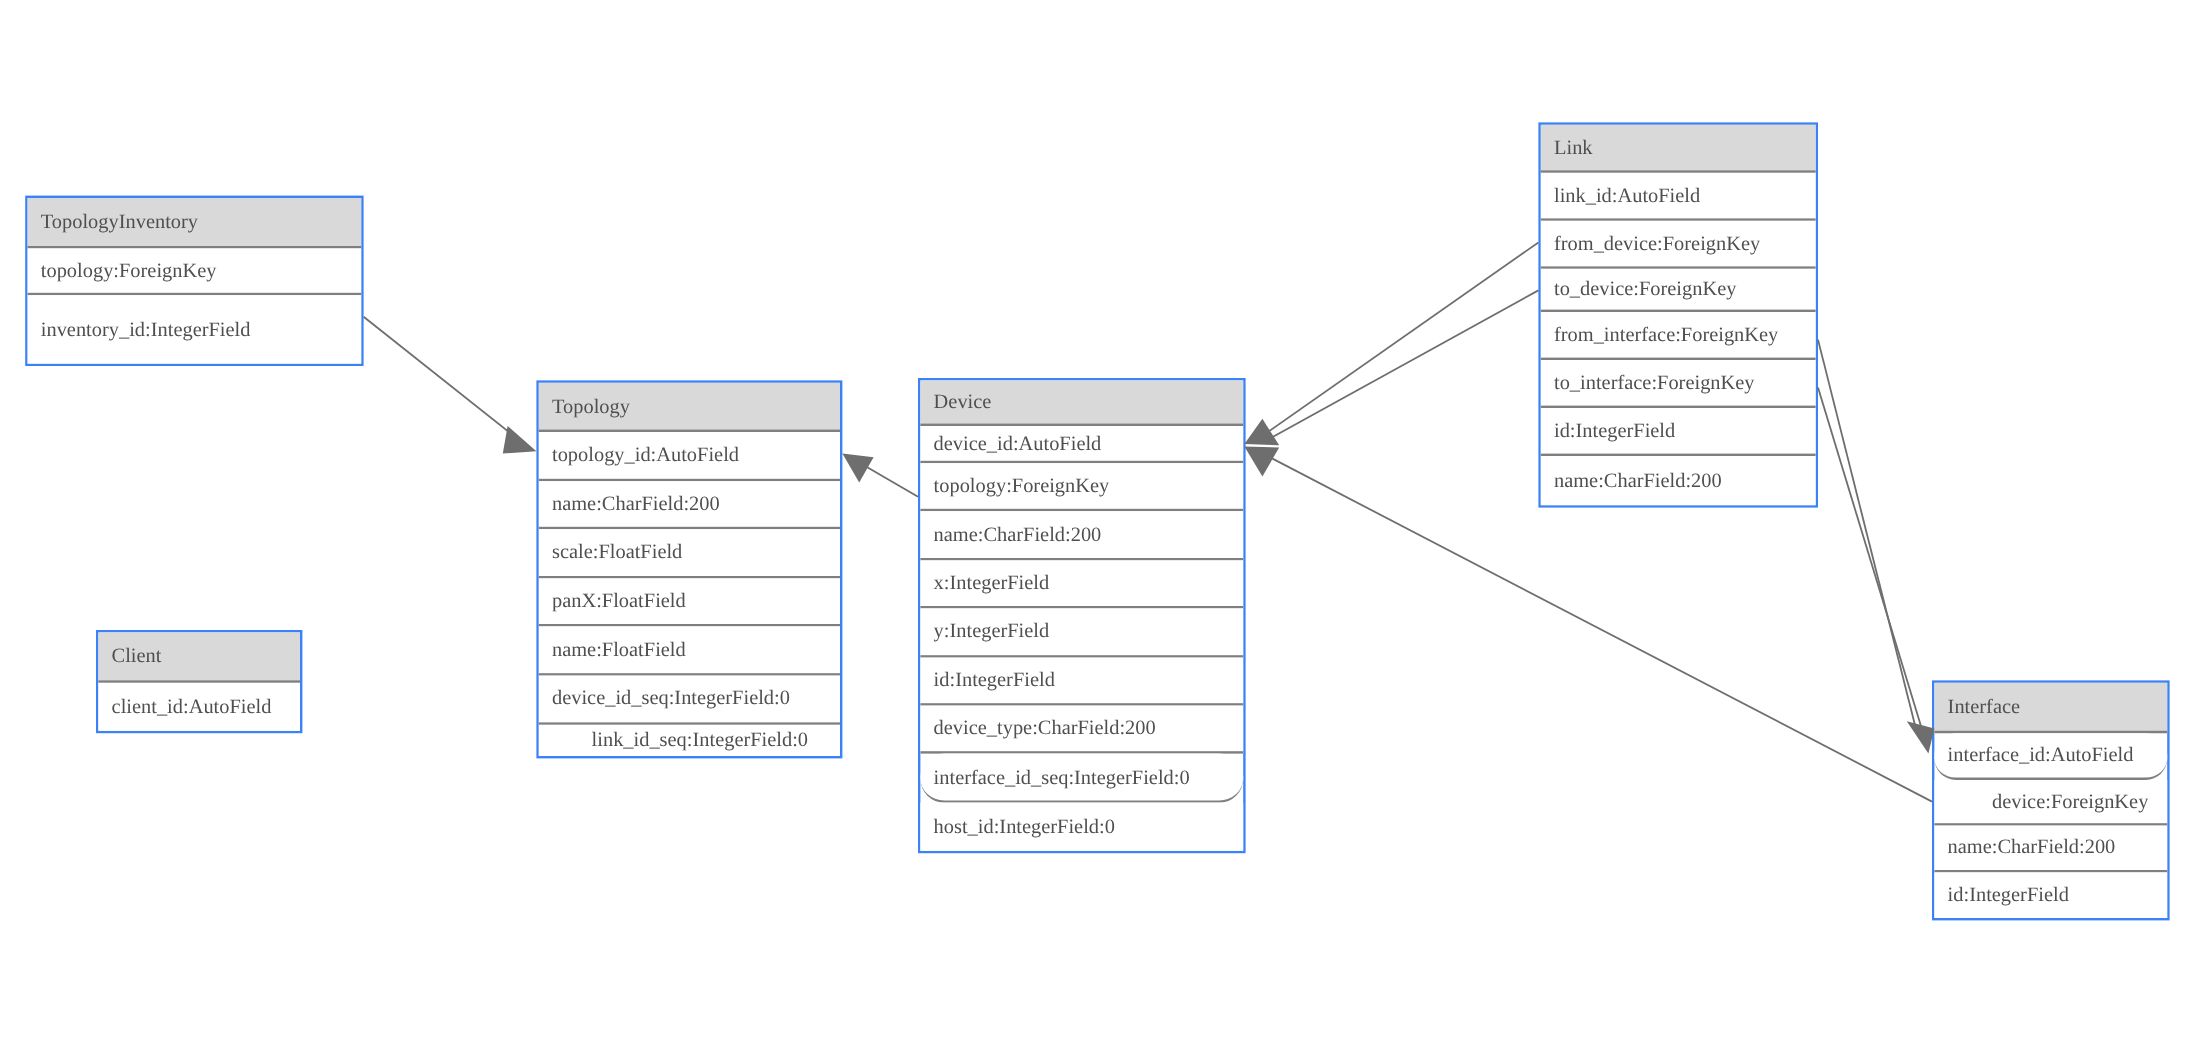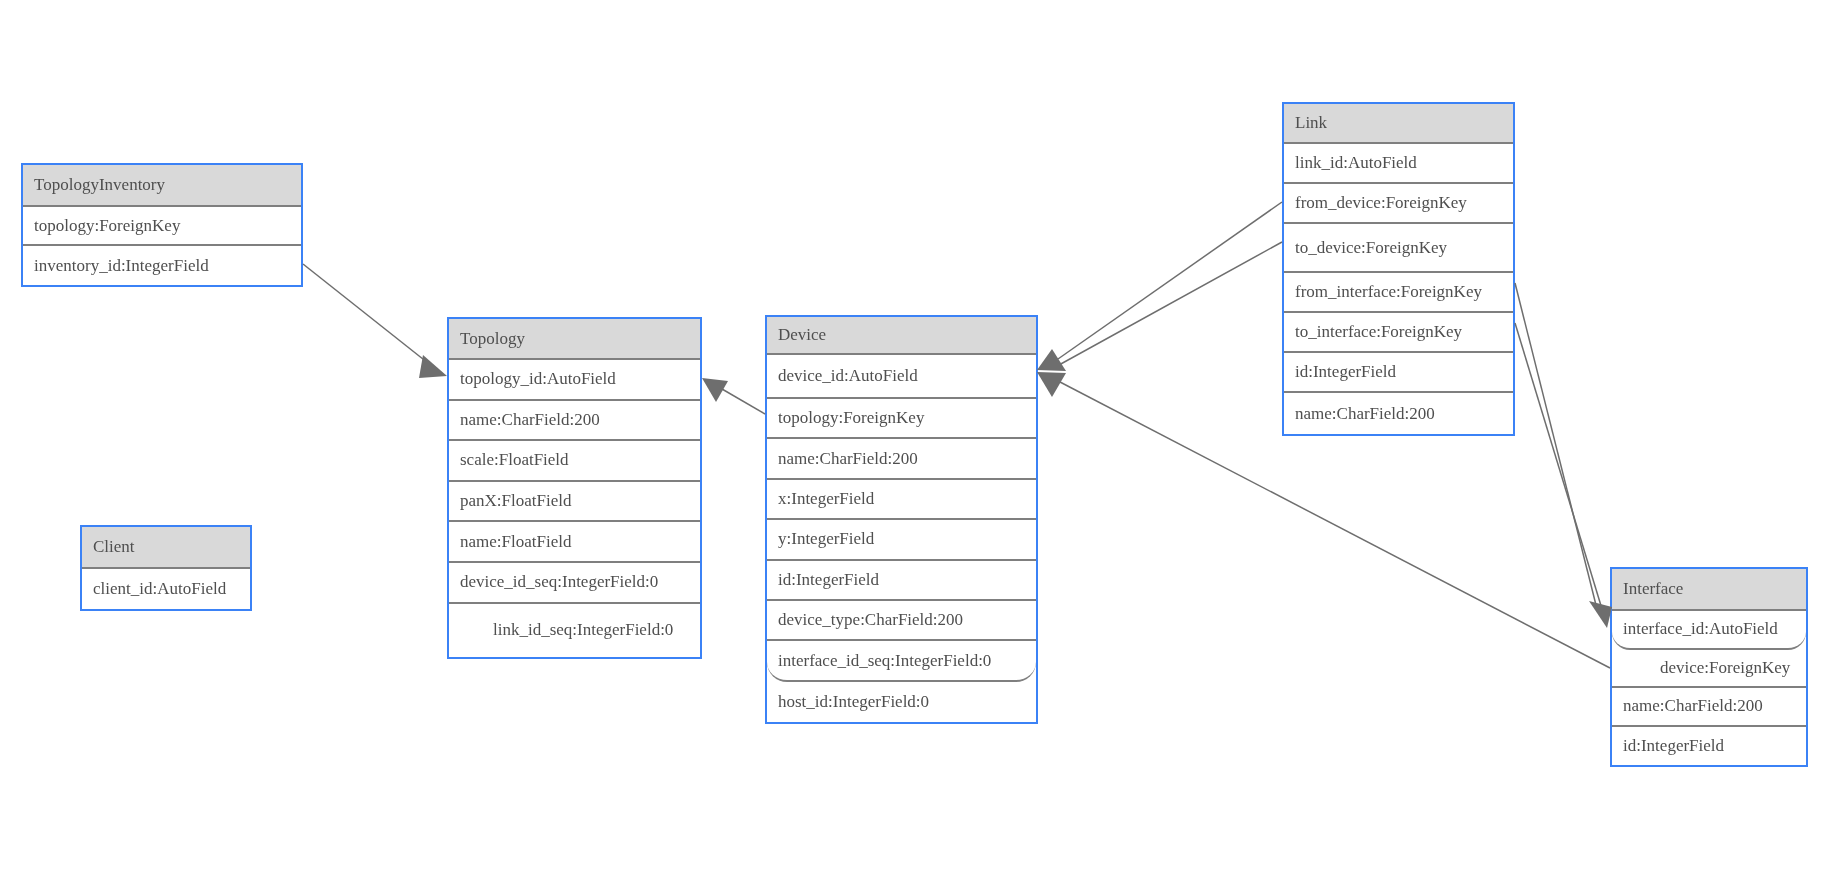--- a/index.html
+++ b/index.html
@@ -57,65 +57,65 @@
 </style>
 </head>
 <body>
 
 <div id="canvas">
 
   <div class="etable" id="tbl-topology_inventory" style="left: 21px; top: 163px; width: 282px;">
     <div class="etable-header" style="height: 42px;">TopologyInventory</div>
     <div class="etable-rows">
         <div class="erow" style="height: 39px;">topology:ForeignKey</div>
-        <div class="erow" style="height: 39px; text-align: right;">inventory_id:IntegerField</div>
+        <div class="erow" style="height: 57px; text-align: right;">inventory_id:IntegerField</div>
       </div>
   </div>
 
   <div class="etable" id="tbl-topology" style="left: 447px; top: 317px; width: 255px;">
     <div class="etable-header" style="height: 41px;">Topology</div>
     <div class="etable-rows">
         <div class="erow" style="height: 40.6px;">topology_id:AutoField</div>
         <div class="erow" style="height: 40.6px;">name:CharField:200</div>
         <div class="erow" style="height: 40.6px;">scale:FloatField</div>
         <div class="erow" style="height: 40.6px;">panX:FloatField</div>
         <div class="erow" style="height: 40.6px;">name:FloatField</div>
         <div class="erow" style="height: 40.6px;">device_id_seq:IntegerField:0</div>
-        <div class="erow" style="height: 53px; padding-left: 44px;">link_id_seq:IntegerField:0</div>
+        <div class="erow" style="height: 26px; padding-left: 44px;">link_id_seq:IntegerField:0</div>
       </div>
   </div>
 
   <div class="etable" id="tbl-client" style="left: 80px; top: 525px; width: 172px;">
     <div class="etable-header" style="height: 42px;">Client</div>
     <div class="etable-rows">
         <div class="erow" style="height: 40px;">client_id:AutoField</div>
       </div>
   </div>
 
   <div class="etable" id="tbl-device" style="left: 765px; top: 315px; width: 273px;">
     <div class="etable-header" style="height: 38px;">Device</div>
     <div class="etable-rows">
-        <div class="erow" style="height: 44px;">device_id:AutoField</div>
+        <div class="erow" style="height: 31px;">device_id:AutoField</div>
         <div class="erow" style="height: 40.4px;">topology:ForeignKey</div>
         <div class="erow" style="height: 40.4px;">name:CharField:200</div>
         <div class="erow" style="height: 40.4px;">x:IntegerField</div>
         <div class="erow" style="height: 40.4px;">y:IntegerField</div>
         <div class="erow" style="height: 40.4px;">id:IntegerField</div>
         <div class="erow" style="height: 40.4px;">device_type:CharField:200</div>
         <div class="erow" style="height: 40.4px; border-radius: 20px;">interface_id_seq:IntegerField:0</div>
         <div class="erow" style="height: 40.4px;">host_id:IntegerField:0</div>
       </div>
   </div>
 
   <div class="etable" id="tbl-link" style="left: 1282px; top: 102px; width: 233px;">
     <div class="etable-header" style="height: 40px;">Link</div>
     <div class="etable-rows">
         <div class="erow" style="height: 40.1px;">link_id:AutoField</div>
         <div class="erow" style="height: 40.1px;">from_device:ForeignKey</div>
-        <div class="erow" style="height: 49px;">to_device:ForeignKey</div>
+        <div class="erow" style="height: 36px;">to_device:ForeignKey</div>
         <div class="erow" style="height: 40.1px;">from_interface:ForeignKey</div>
         <div class="erow" style="height: 40.1px;">to_interface:ForeignKey</div>
         <div class="erow" style="height: 40.1px;">id:IntegerField</div>
         <div class="erow" style="height: 40.1px;">name:CharField:200</div>
       </div>
   </div>
 
   <div class="etable" id="tbl-interface" style="left: 1610px; top: 567px; width: 198px;">
     <div class="etable-header" style="height: 42px;">Interface</div>
     <div class="etable-rows">

